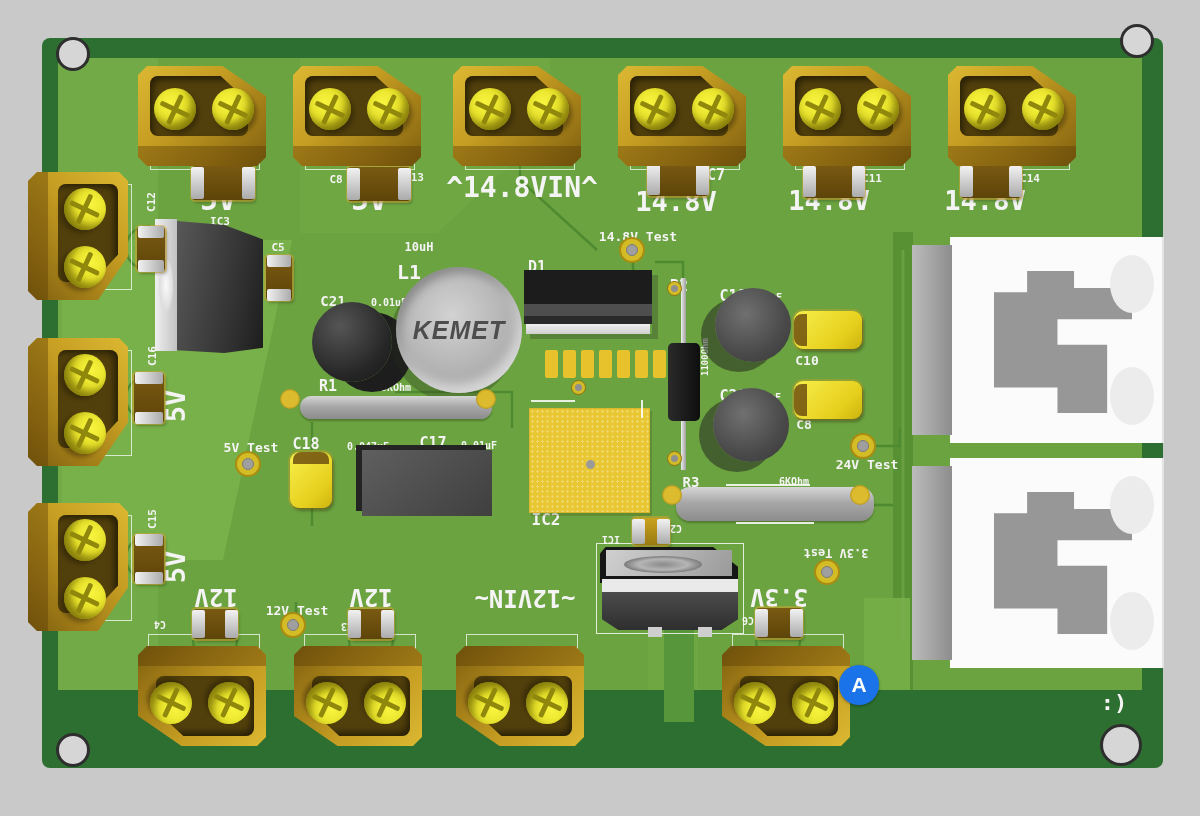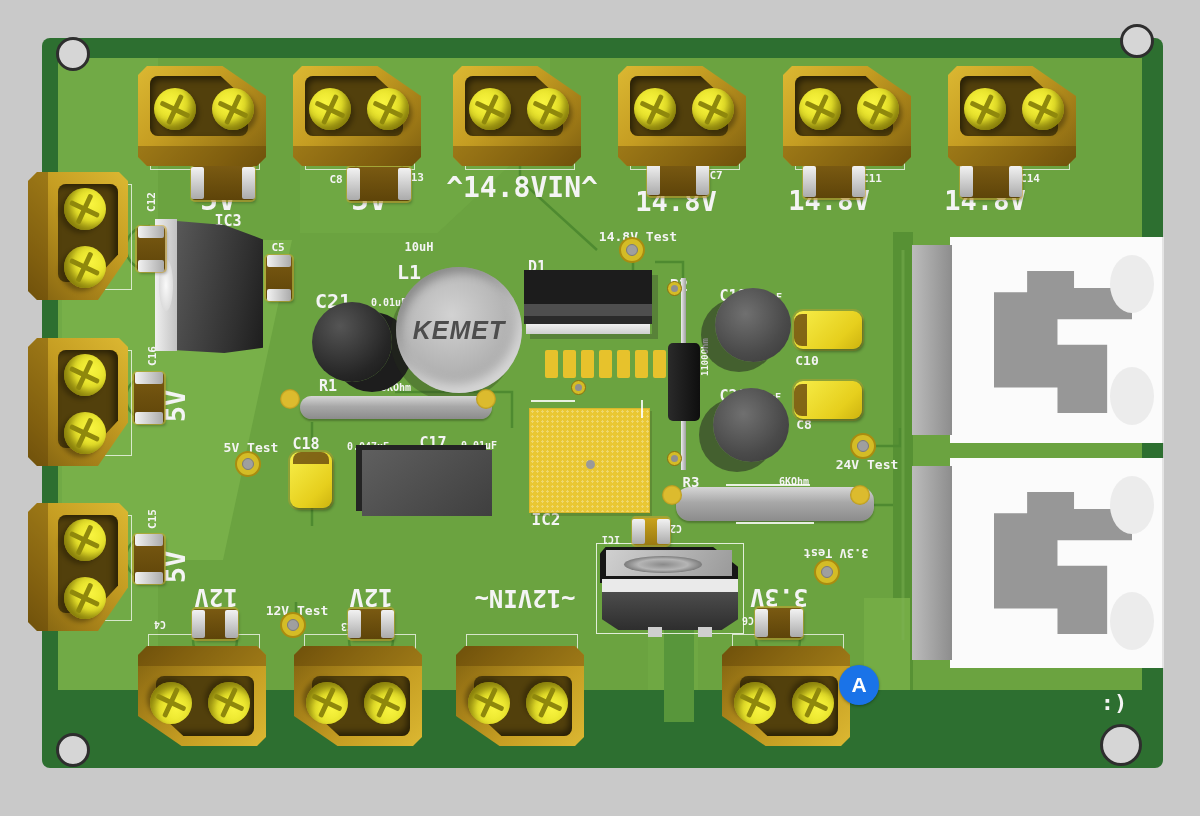--- a/index.html
+++ b/index.html
@@ -119,33 +119,33 @@
 
   <div id="silk" class="abs" style="left:0;top:0;width:1200px;height:816px;">
       <div class="lbl" style="left: 218px; top: 200px; font-size: 30px; transform: translate(-50%, -50%) rotate(0deg);">5V</div>
       <div class="lbl" style="left: 369px; top: 200px; font-size: 30px; transform: translate(-50%, -50%) rotate(0deg);">5V</div>
       <div class="lbl" style="left: 522px; top: 188px; font-size: 28px; transform: translate(-50%, -50%) rotate(0deg);">^14.8VIN^</div>
       <div class="lbl" style="left: 676px; top: 201px; font-size: 27px; transform: translate(-50%, -50%) rotate(0deg);">14.8V</div>
       <div class="lbl" style="left: 829px; top: 200px; font-size: 27px; transform: translate(-50%, -50%) rotate(0deg);">14.8V</div>
       <div class="lbl" style="left: 985px; top: 200px; font-size: 27px; transform: translate(-50%, -50%) rotate(0deg);">14.8V</div>
       <div class="lbl" style="left: 336px; top: 179px; font-size: 11px; transform: translate(-50%, -50%) rotate(0deg);">C8</div>
       <div class="lbl" style="left: 414px; top: 177px; font-size: 11px; transform: translate(-50%, -50%) rotate(0deg);">C13</div>
-      <div class="lbl" style="left: 716px; top: 175px; font-size: 11px; transform: translate(-50%, -50%) rotate(0deg);">C7</div>
+      <div class="lbl" style="left: 716px; top: 175px; font-size: 15px; transform: translate(-50%, -50%) rotate(0deg);">C7</div>
       <div class="lbl" style="left: 872px; top: 178px; font-size: 11px; transform: translate(-50%, -50%) rotate(0deg);">C11</div>
       <div class="lbl" style="left: 1030px; top: 178px; font-size: 11px; transform: translate(-50%, -50%) rotate(0deg);">C14</div>
       <div class="lbl" style="left: 151px; top: 202px; font-size: 11px; transform: translate(-50%, -50%) rotate(-90deg);">C12</div>
       <div class="lbl" style="left: 152px; top: 356px; font-size: 11px; transform: translate(-50%, -50%) rotate(-90deg);">C16</div>
       <div class="lbl" style="left: 152px; top: 519px; font-size: 11px; transform: translate(-50%, -50%) rotate(-90deg);">C15</div>
       <div class="lbl" style="left: 175px; top: 406px; font-size: 27px; transform: translate(-50%, -50%) rotate(-90deg);">5V</div>
       <div class="lbl" style="left: 175px; top: 567px; font-size: 27px; transform: translate(-50%, -50%) rotate(-90deg);">5V</div>
-      <div class="lbl" style="left: 228px; top: 221px; font-size: 15px; transform: translate(-50%, -50%) rotate(0deg);">IC3</div>
+      <div class="lbl" style="left: 220px; top: 221px; font-size: 11px; transform: translate(-50%, -50%) rotate(0deg);">IC3</div>
       <div class="lbl" style="left: 278px; top: 247px; font-size: 11px; transform: translate(-50%, -50%) rotate(0deg);">C5</div>
       <div class="lbl" style="left: 419px; top: 247px; font-size: 12px; transform: translate(-50%, -50%) rotate(0deg);">10uH</div>
       <div class="lbl" style="left: 409px; top: 272px; font-size: 20px; transform: translate(-50%, -50%) rotate(0deg);">L1</div>
-      <div class="lbl" style="left: 333px; top: 301px; font-size: 20px; transform: translate(-50%, -50%) rotate(0deg); text-align: right;">C21</div>
+      <div class="lbl" style="left: 333px; top: 301px; font-size: 14px; transform: translate(-50%, -50%) rotate(0deg); text-align: right;">C21</div>
       <div class="lbl" style="left: 389px; top: 303px; font-size: 10px; transform: translate(-50%, -50%) rotate(0deg);">0.01uF</div>
       <div class="lbl" style="left: 537px; top: 267px; font-size: 15px; transform: translate(-50%, -50%) rotate(0deg);">D1</div>
       <div class="lbl" style="left: 638px; top: 236px; font-size: 13px; transform: translate(-50%, -50%) rotate(0deg);">14.8V Test</div>
       <div class="lbl" style="left: 679px; top: 286px; font-size: 15px; transform: translate(-50%, -50%) rotate(0deg);">R2</div>
       <div class="lbl" style="left: 705px; top: 357px; font-size: 9px; transform: translate(-50%, -50%) rotate(-90deg);">1100Ohm</div>
       <div class="lbl" style="left: 733px; top: 296px; font-size: 15px; transform: translate(-50%, -50%) rotate(0deg);">C19</div>
       <div class="lbl" style="left: 770px; top: 298px; font-size: 10px; transform: translate(-50%, -50%) rotate(0deg);">22uF</div>
       <div class="lbl" style="left: 807px; top: 360px; font-size: 13px; transform: translate(-50%, -50%) rotate(0deg);">C10</div>
       <div class="lbl" style="left: 733px; top: 396px; font-size: 15px; transform: translate(-50%, -50%) rotate(0deg);">C20</div>
       <div class="lbl" style="left: 769px; top: 398px; font-size: 10px; transform: translate(-50%, -50%) rotate(0deg);">22uF</div>

